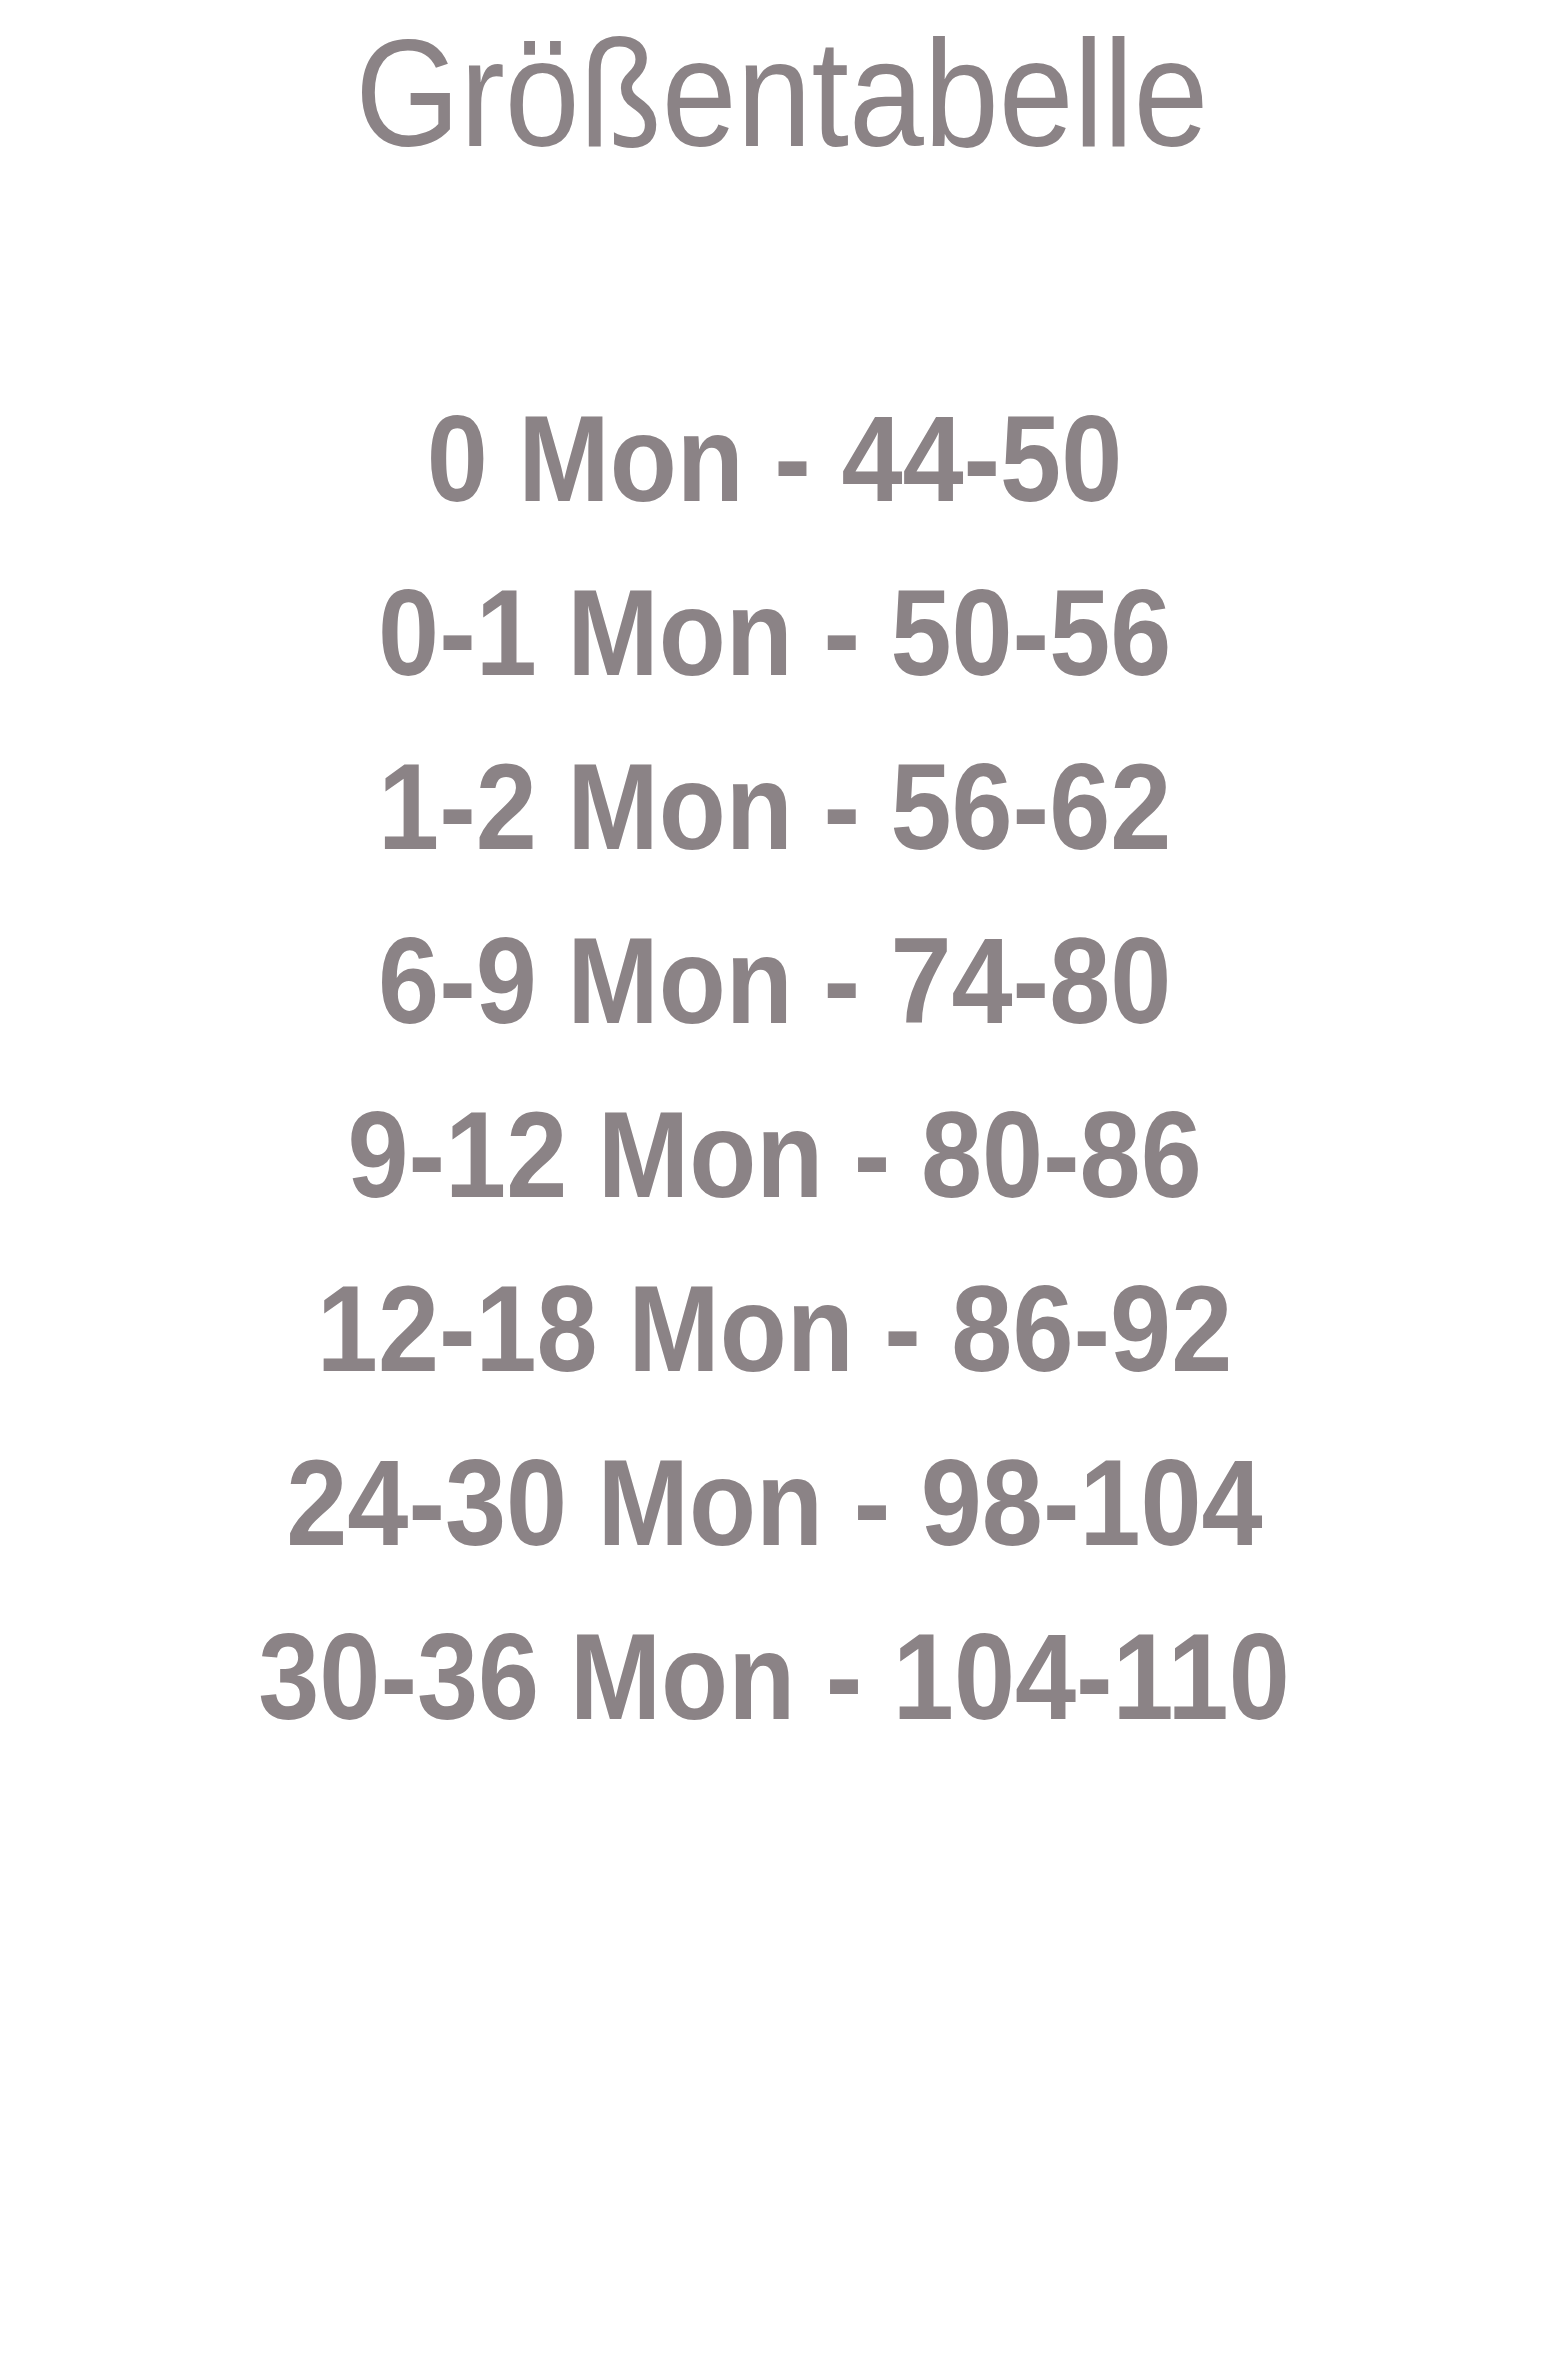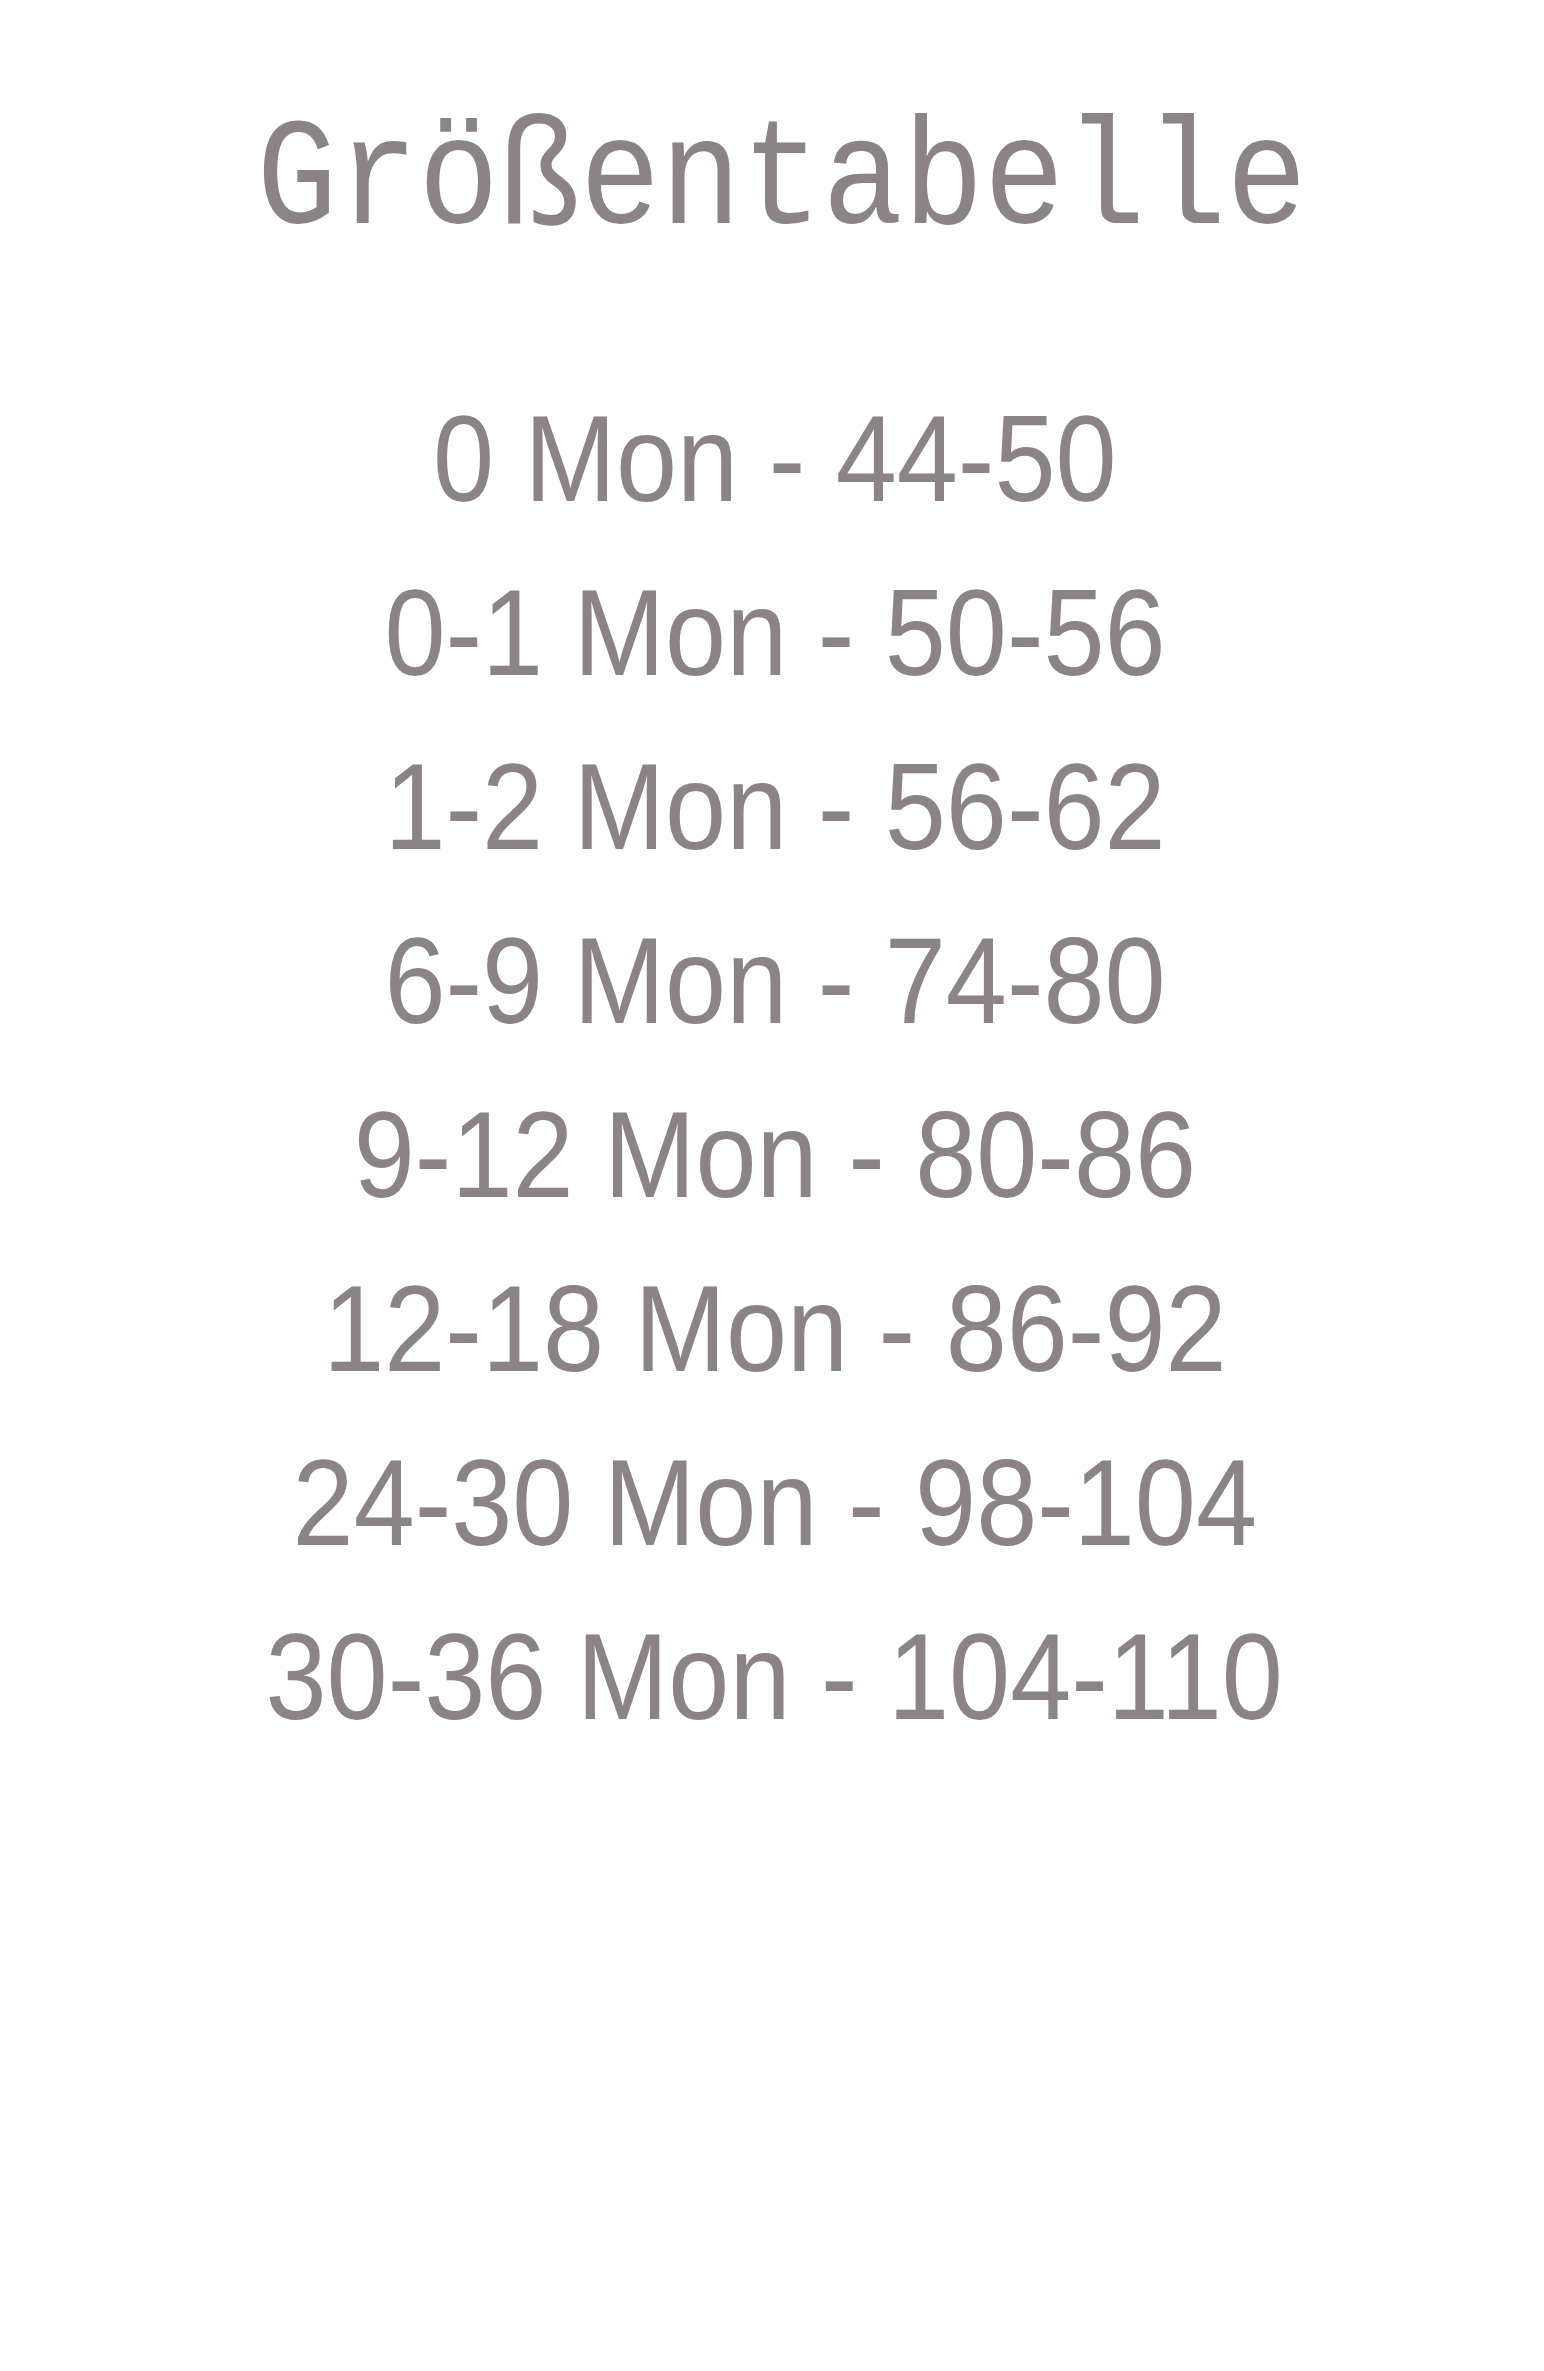--- a/index.html
+++ b/index.html
@@ -10,46 +10,46 @@
     position: relative;
     width: 1545px;
     height: 2371px;
     background: #ffffff;
     overflow: hidden;
     font-family: "Liberation Sans", sans-serif;
     color: #8b8386;
   }
   .title-wrap {
     position: absolute;
-    top: 8px;
+    top: 16px;
     left: 19.3px;
     right: 0;
     height: 251px;
     display: flex;
-    align-items: flex-end;
+    align-items: flex-start;
     justify-content: center;
-    font-family: Liberation Mono, monospace;
   }
   h1 {
     margin: 0;
     font-weight: 400;
   }
   .title-text {
     display: inline-block;
     font-size: 153px;
     line-height: 1;
     transform: scaleX(0.88);
     transform-origin: 50% 50%;
     white-space: nowrap;
   }
   .rows {
     position: absolute;
     top: 372px;
     left: 4px;
     right: 0;
+    font-weight: bold;
   }
   .row {
     height: 174px;
     display: flex;
     align-items: center;
     justify-content: center;
   }
   .row-text {
     display: inline-block;
     font-size: 122px;

